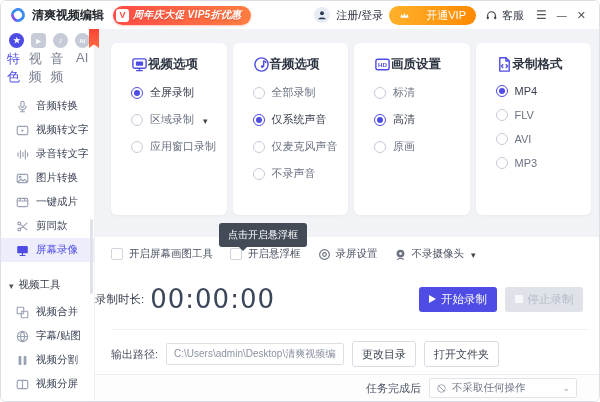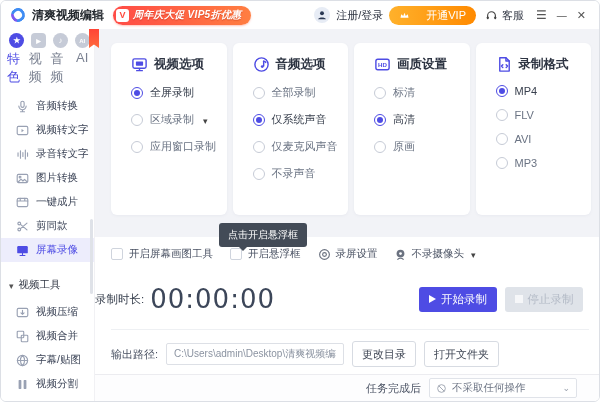--- a/index.html
+++ b/index.html
@@ -41,21 +41,21 @@
   .group-head{height:24px;display:flex;align-items:center;gap:5px;padding-left:8px;color:#2f3542;font-size:10.5px;cursor:pointer;margin-top:11px}
   .tri::after{content:"▾";font-size:9px;color:#555}
   .sb-thumb{position:absolute;right:1px;top:190px;width:3px;height:75px;border-radius:2px;background:#dfe2e8}
   .ribbon{position:absolute;left:88px;top:28px;width:10px;height:19px;z-index:6;cursor:pointer;
     background:linear-gradient(180deg,#ff4436,#ff6a3d);
     clip-path:polygon(0 0,100% 0,100% 100%,50% 82%,0 100%)}
   
   .main{position:absolute;top:28px;left:94px;right:0;bottom:0;background:#fff;overflow:hidden}
   .gray{background:#f2f3f7;padding:14px 8px 0 16px;height:208px;box-sizing:border-box;display:flex;gap:6px;align-items:flex-start}
   .card{flex:1;background:#fff;border-radius:6px;height:172px;padding:13px 0 0 20px;box-sizing:border-box;box-shadow:0 1px 3px rgba(120,130,150,.07)}
-  .card-head{display:flex;align-items:flex-end;gap:6px;color:#4e4ce4;margin-bottom:12px}
+  .card-head{display:flex;align-items:flex-end;color:#4e4ce4;margin-bottom:12px}
   .card-head .ptitle{font-size:12.5px;color:#2d3442;font-weight:bold}
   .opt{display:flex;align-items:center;gap:7px;margin-bottom:12px;color:#6a7383;font-size:11px;cursor:pointer;white-space:nowrap}
   .opt.sel{color:#39404e}
   .radio{width:12px;height:12px;border-radius:50%;border:1.5px solid #c6cbd6;box-sizing:border-box;position:relative;background:#fff;flex:none}
   .radio.on{border-color:#4e4ce4}
   .radio.on::after{content:"";position:absolute;inset:2px;border-radius:50%;background:#4e4ce4}
   .caret::after{content:"▾";font-size:9px;color:#444;margin-left:2px}
   .chk-row{display:flex;align-items:center;margin:10px 0 0 16px}
   .chk{display:flex;align-items:center;gap:6px;color:#4a5263;margin-right:17px;font-size:10.5px;cursor:pointer;white-space:nowrap}
   .box{width:12px;height:12px;border:1px solid #cfd4dd;border-radius:2px;background:#fff;box-sizing:border-box;flex:none}
@@ -208,29 +208,20 @@
       </div>
     </div>
   <div class="group-head">
     <span class="tri"></span>
     <span>视频工具</span>
   </div>
   <div class="side-list">
       <div class="side-item">
         <span class="si">
           <svg width="13" height="13" viewBox="0 0 16 16" fill="none" stroke="currentColor" stroke-width="1.4" stroke-linecap="round" stroke-linejoin="round">
-            <rect x="1.5" y="3" width="13" height="10" rx="1.5"></rect>
-            <path d="M8 5.3v5M6.1 8.4L8 10.3l1.9-1.9"></path>
-          </svg>
-        </span>
-        <span class="slabel">视频压缩</span>
-      </div>
-      <div class="side-item">
-        <span class="si">
-          <svg width="13" height="13" viewBox="0 0 16 16" fill="none" stroke="currentColor" stroke-width="1.4" stroke-linecap="round" stroke-linejoin="round">
             <rect x="1.5" y="1.5" width="8" height="8" rx="1"></rect>
             <rect x="6.5" y="6.5" width="8" height="8" rx="1"></rect>
           </svg>
         </span>
         <span class="slabel">视频合并</span>
       </div>
       <div class="side-item">
         <span class="si">
           <svg width="13" height="13" viewBox="0 0 16 16" fill="none" stroke="currentColor" stroke-width="1.4" stroke-linecap="round" stroke-linejoin="round">
             <circle cx="8" cy="8" r="6.3"></circle>

